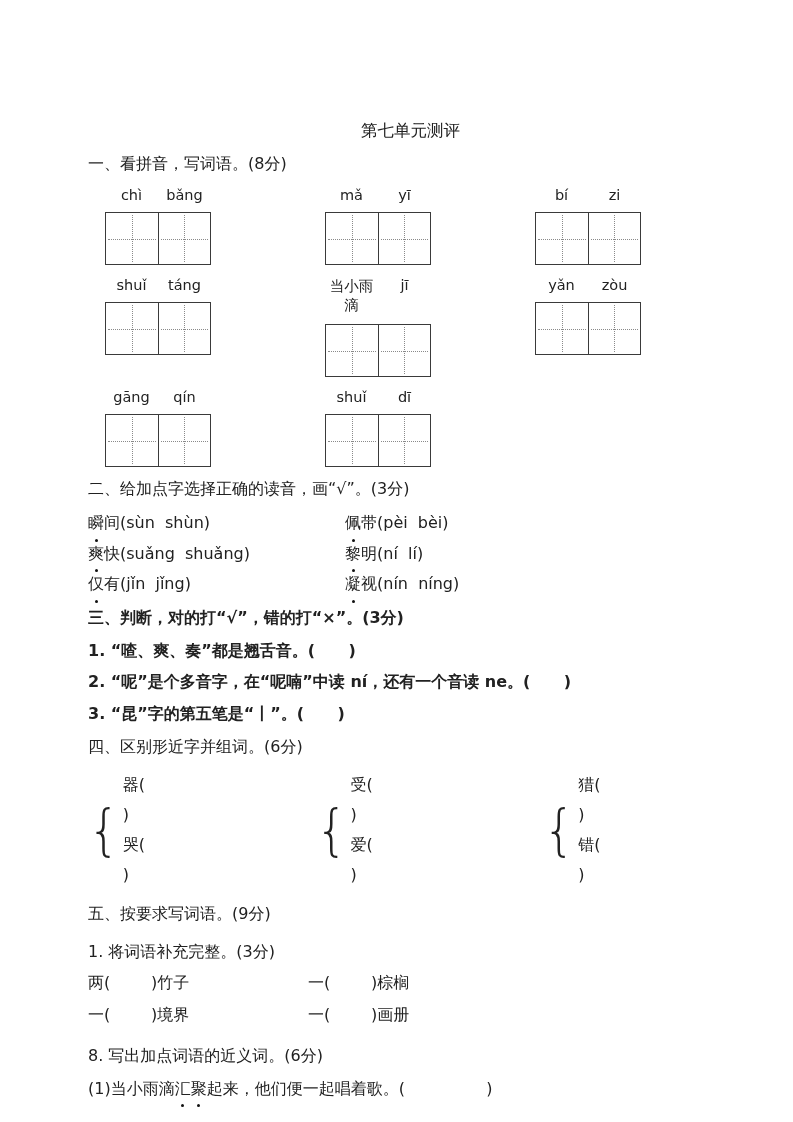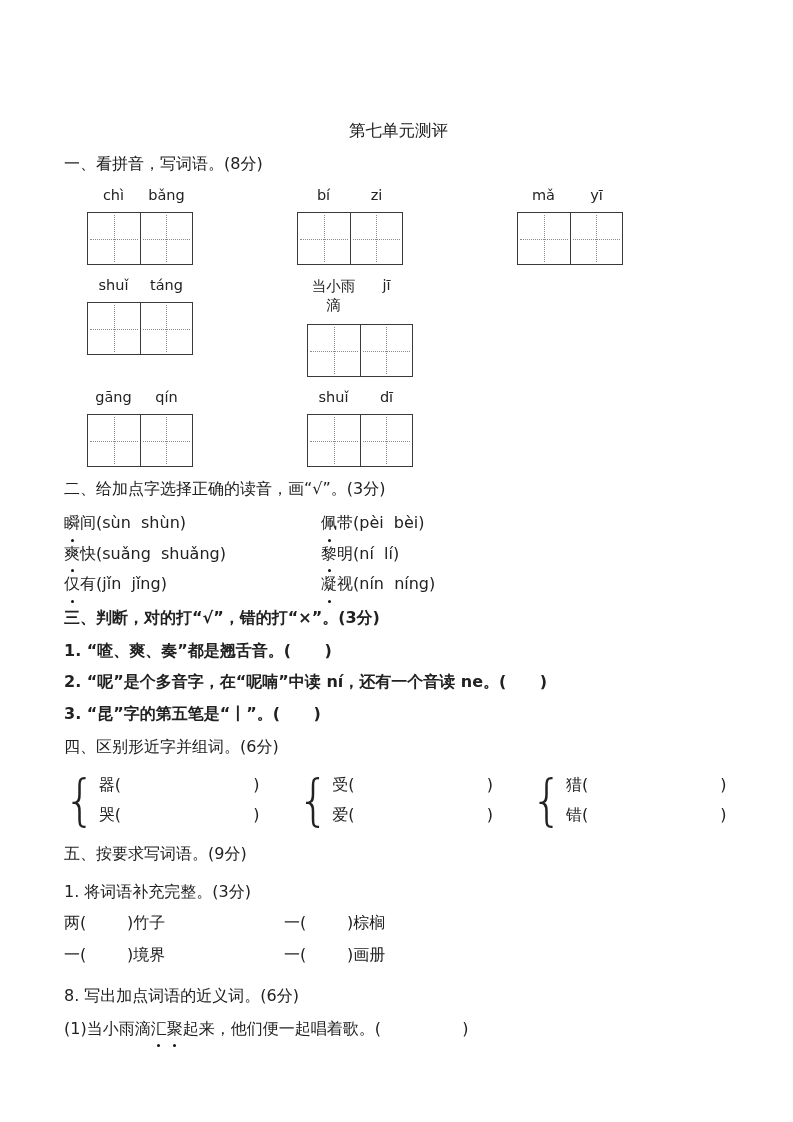--- a/index.html
+++ b/index.html
@@ -4,30 +4,30 @@
 <style>
   * { box-sizing: border-box; }
   html, body { margin: 0; padding: 0; }
   body {
     width: 793px; height: 1122px;
     background: #ffffff; color: #212121;
     font-family: "DejaVu Sans", "Liberation Sans", sans-serif;
     font-size: 16px;
     overflow: hidden;
   }
-  .page { position: relative; width: 793px; height: 961px; padding: 120px 60px 0 64px; }
+  .page { position: relative; width: 793px; height: 961px; padding: 120px 60px 0 88px; }
 
   .title { font-size: 16.5px; font-weight: 400; text-align: center; margin: 0 0 12px 0; }
   .heading { margin: 0 0 12px 0; white-space: pre-wrap; }
   .txt { white-space: pre-wrap; }
 
   
   .grid-row { display: flex; margin-bottom: 12px; }
   .gc { width: 106px; }
-  .gc1 { margin-left: 23px; }
+  .gc1 { margin-left: 17px; }
   .gc2 { margin-left: 114px; }
   .gc3 { margin-left: 104px; }
   .pinyin-row { display: flex; margin-bottom: 9px; }
   .pinyin-row span { flex: 1; text-align: center; font-size: 14.5px; color: #222; }
   .tian-grid { display: flex; width: 106px; height: 53px; border: 1.6px solid #3a3a3a; background: #fff; }
   .cell { position: relative; flex: 1; }
   .cell + .cell { border-left: 1.5px solid #3a3a3a; }
   .cell::before { content: ""; position: absolute; top: 2px; bottom: 2px; left: 50%; border-left: 1px dotted #8a8a8a; }
   .cell::after  { content: ""; position: absolute; left: 2px; right: 2px; top: 50%; border-top: 1px dotted #8a8a8a; }
 
@@ -74,57 +74,67 @@
       <div class="gc gc1">
         <div class="pinyin-row">
           <span>chì</span>
           <span>bǎng</span>
         </div>
         <div class="tian-grid">
           <div class="cell"></div>
           <div class="cell"></div>
         </div>
       </div>
+      <div class="gc gc2">
+        <div class="pinyin-row">
+          <span>mǎ</span>
+          <span>yī</span>
+        </div>
+        <div class="tian-grid">
+          <div class="cell"></div>
+          <div class="cell"></div>
+        </div>
+      </div>
       <div class="gc gc3">
         <div class="pinyin-row">
           <span>bí</span>
           <span>zi</span>
         </div>
         <div class="tian-grid">
           <div class="cell"></div>
           <div class="cell"></div>
         </div>
       </div>
-      <div class="gc gc2">
-        <div class="pinyin-row">
-          <span>mǎ</span>
-          <span>yī</span>
-        </div>
-        <div class="tian-grid">
-          <div class="cell"></div>
-          <div class="cell"></div>
-        </div>
-      </div>
     </div>
 
     <div class="grid-row">
       <div class="gc gc1">
         <div class="pinyin-row">
           <span>shuǐ</span>
           <span>táng</span>
         </div>
         <div class="tian-grid">
           <div class="cell"></div>
           <div class="cell"></div>
         </div>
       </div>
       <div class="gc gc2">
         <div class="pinyin-row">
           <span>当小雨滴</span>
           <span>jī</span>
+        </div>
+        <div class="tian-grid">
+          <div class="cell"></div>
+          <div class="cell"></div>
+        </div>
+      </div>
+      <div class="gc gc3">
+        <div class="pinyin-row">
+          <span>yǎn</span>
+          <span>zòu</span>
         </div>
         <div class="tian-grid">
           <div class="cell"></div>
           <div class="cell"></div>
         </div>
       </div>
     </div>
 
     <div class="grid-row">
       <div class="gc gc1">

